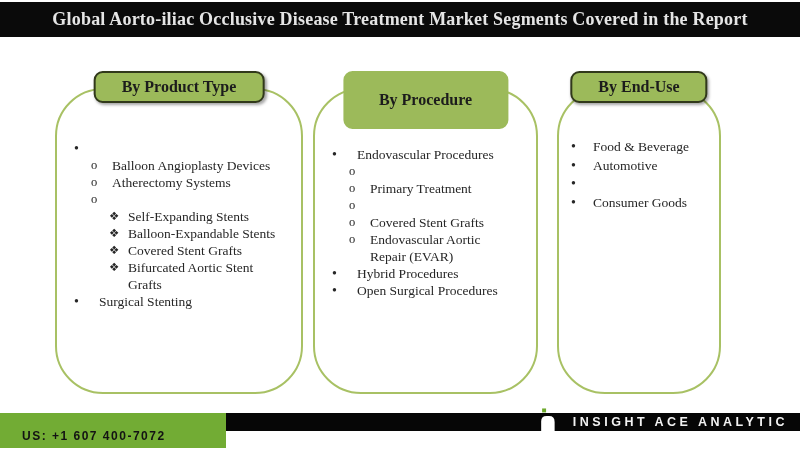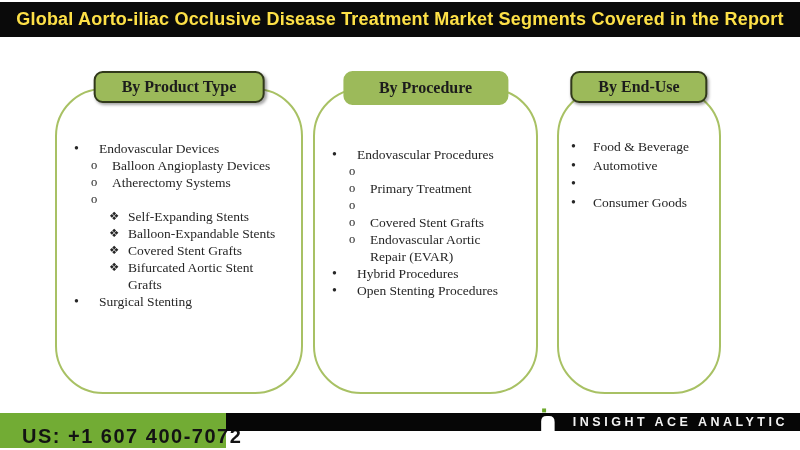--- a/index.html
+++ b/index.html
@@ -6,37 +6,37 @@
   .page{
     position:relative;width:800px;height:450px;background:#ffffff;
     font-family:"Liberation Serif", serif;overflow:hidden;margin:0 auto;
   }
   
   .title-bar{
     position:absolute;left:0;top:2px;width:800px;height:35px;
     background:#0a0a0a;display:flex;align-items:center;justify-content:center;
   }
   .title-bar .title-text{
-    color:#fde047;font-family:Liberation Sans, sans-serif;
+    color:#e5e5e5;font-family:Liberation Serif, serif;
     font-weight:bold;font-size:18px;letter-spacing:.2px;white-space:nowrap;
   }
   
   .seg-box{
     position:absolute;top:88px;height:306px;background:#ffffff;
     border:2.5px solid #a8c164;border-radius:48px;box-sizing:border-box;
   }
   .seg-box.box-0{left:55px;width:248px;}
   .seg-box.box-1{left:313px;width:225px;}
   .seg-box.box-2{left:557px;width:164px;}
   .badge{
     position:absolute;top:-19px;left:50%;transform:translateX(-50%);
     background:#9cba5a;border:2px solid #31391b;border-radius:9px;
     padding:5px 26px;white-space:nowrap;box-shadow:1.5px 2px 3px rgba(0,0,0,.35);
   }
-  .box-1 .badge{border-color:#9cba5a;box-shadow:none;padding:6px 34px;}
+  .box-1 .badge{border-color:#9cba5a;box-shadow:none;padding:18px 34px;}
   .badge .badge-label{
     font-family:"Liberation Serif", serif;font-weight:bold;
     font-size:16px;color:#1c1c1c;
   }
   .seg-list{padding:50px 18px 0 0;}
   .box-1 .seg-list{padding-top:56px;}
   .box-2 .seg-list{padding-top:48px;}
   .li{display:flex;align-items:flex-start;line-height:17px;color:#262626;font-size:13.5px;}
   .box-2 .li{line-height:18.5px;}
   .li .blt{flex:0 0 auto;text-align:left;}
@@ -45,21 +45,21 @@
   .li.lvl3 .blt{margin-left:52px;width:19px;font-size:11.5px;}
   .box-2 .li.lvl1 .blt{margin-left:12px;width:22px;}
   .li .txt{flex:1 1 auto;}
   
   .footer-phone-bar{
     position:absolute;left:0;top:413px;width:226px;height:35px;background:#72ac34;
     display:flex;align-items:center;
   }
   .footer-phone-bar .phone-label{
     margin-left:22px;color:#131313;font-family:"Liberation Sans", sans-serif;
-    font-weight:bold;font-size:20px;letter-spacing:1.5px;white-space:nowrap;margin-top:11px;
+    font-weight:bold;font-size:12px;letter-spacing:1.5px;white-space:nowrap;margin-top:11px;
   }
   .footer-brand-bar{
     position:absolute;left:226px;top:413px;width:574px;height:18px;background:#060606;
     display:flex;align-items:center;justify-content:flex-end;
   }
   .footer-brand-bar .logo{margin-right:16px;display:block;position:relative;top:1px;}
   .footer-brand-bar .brand-name{
     margin-right:12px;color:#f2f2f2;font-family:"Liberation Sans", sans-serif;
     font-weight:bold;font-size:12.5px;letter-spacing:3.5px;white-space:nowrap;
   }
@@ -73,21 +73,20 @@
     <span class="title-text">Global Aorto-iliac Occlusive Disease Treatment Market Segments Covered in the Report</span>
   </div>
 
   <div class="seg-box box-0">
     <div class="badge">
       <span class="badge-label">By Product Type</span>
     </div>
     <div class="seg-list">
         <div class="li lvl1">
           <span class="blt">•</span>
-          <span class="txt">Endovascular Devices</span>
         </div>
         <div class="li lvl2">
           <span class="blt">o</span>
           <span class="txt">Balloon Angioplasty Devices</span>
         </div>
         <div class="li lvl2">
           <span class="blt">o</span>
           <span class="txt">Atherectomy Systems</span>
         </div>
         <div class="li lvl2">
@@ -142,21 +141,21 @@
         <div class="li lvl2">
           <span class="blt">o</span>
           <span class="txt">Endovascular Aortic Repair (EVAR)</span>
         </div>
         <div class="li lvl1">
           <span class="blt">•</span>
           <span class="txt">Hybrid Procedures</span>
         </div>
         <div class="li lvl1">
           <span class="blt">•</span>
-          <span class="txt">Open Stenting Procedures</span>
+          <span class="txt">Open Surgical Procedures</span>
         </div>
       </div>
   </div>
 
   <div class="seg-box box-2">
     <div class="badge">
       <span class="badge-label">By End-Use</span>
     </div>
     <div class="seg-list">
         <div class="li lvl1">

